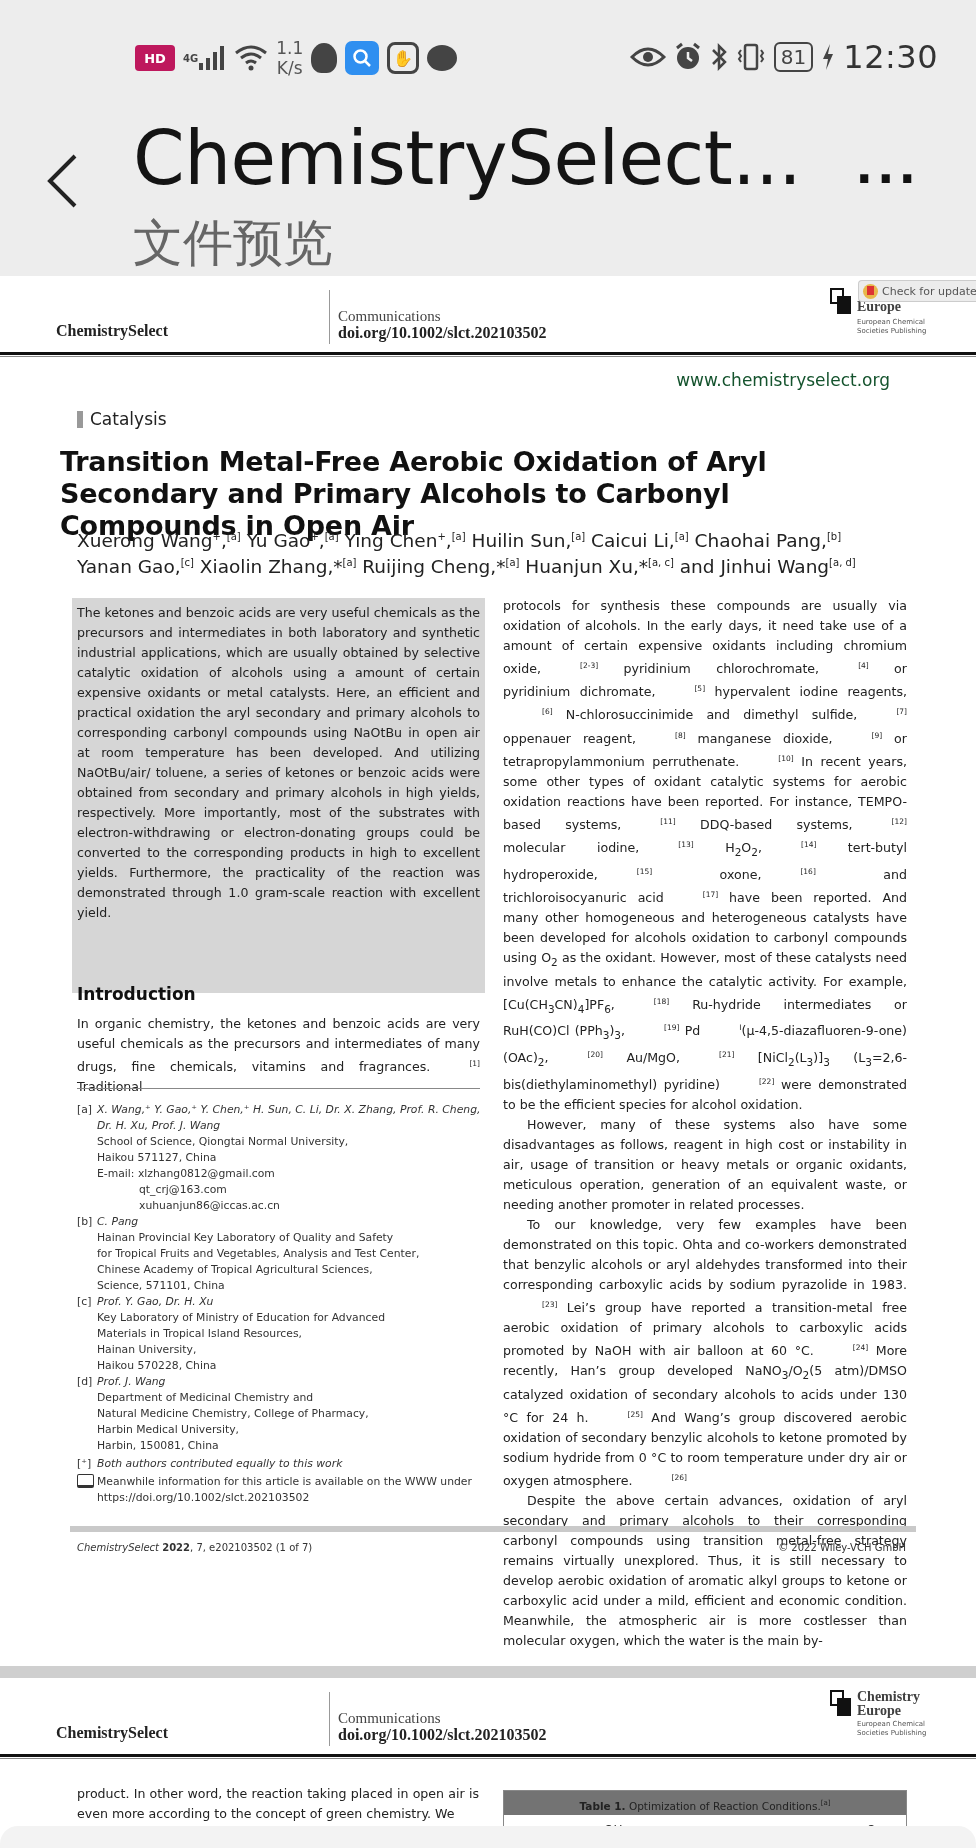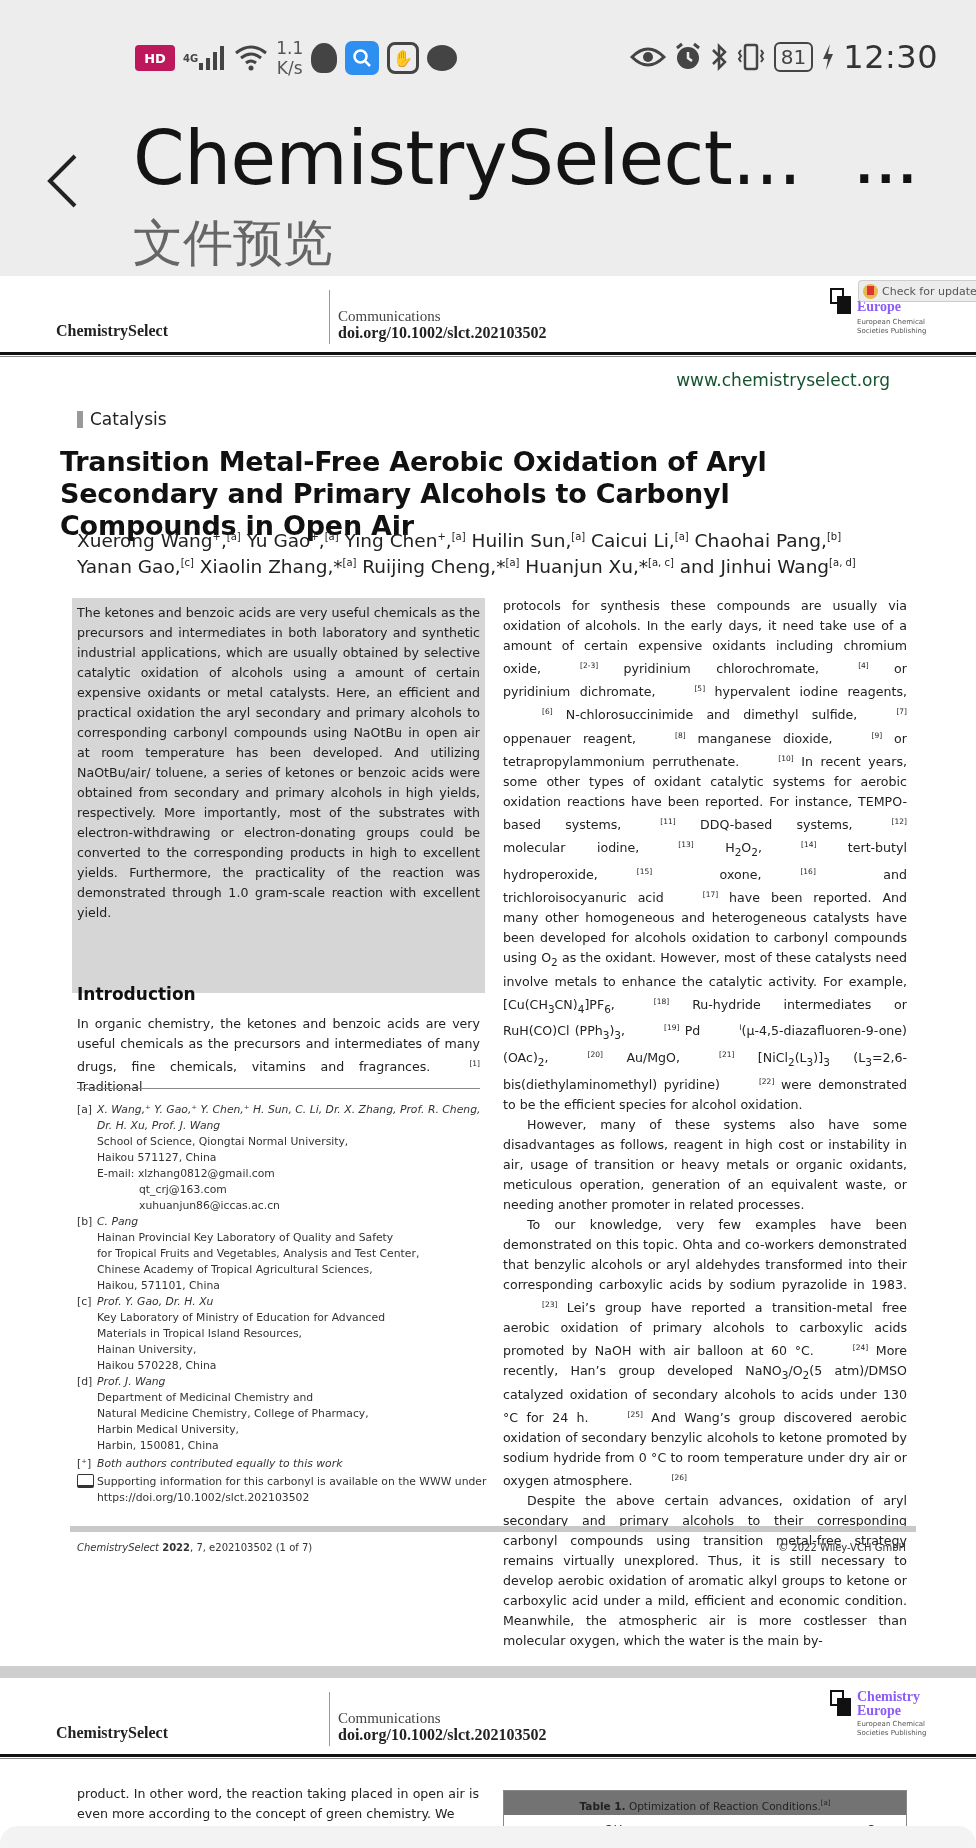--- a/index.html
+++ b/index.html
@@ -35,21 +35,21 @@
   .gapbar { position: absolute; left: 0; top: 1666px; width: 976px; height: 12px; background: #cfcfcf; }
 
   .ph { position: relative; height: 78px; }
   .ph-brand { position: absolute; left: 56px; top: 46px; font-family: "Liberation Serif", serif; font-weight: bold; font-size: 16px; color: #222; }
   .ph-divider { position: absolute; left: 329px; top: 14px; width: 1px; height: 54px; background: #999; }
   .ph-type { position: absolute; left: 338px; top: 32px; font-family: "Liberation Serif", serif; font-size: 15px; color: #444; }
   .ph-doi { position: absolute; left: 338px; top: 48px; font-family: "Liberation Serif", serif; font-weight: bold; font-size: 16px; color: #222; }
   .ce-logo { position: absolute; left: 830px; top: 12px; width: 110px; height: 60px; }
   .ce-sq1 { position: absolute; left: 0; top: 0; width: 14px; height: 16px; border: 2px solid #111; background: #fff; }
   .ce-sq2 { position: absolute; left: 7px; top: 8px; width: 14px; height: 18px; background: #111; }
-  .ce-name { position: absolute; left: 27px; top: 0px; font-family: "Liberation Serif", serif; font-weight: bold; font-size: 14px; line-height: 14px; color: #8b5cf6; }
+  .ce-name { position: absolute; left: 27px; top: 0px; font-family: "Liberation Serif", serif; font-weight: bold; font-size: 14px; line-height: 14px; color: #404040; }
   .ce-sub { position: absolute; left: 27px; top: 30px; font-size: 7px; line-height: 9px; color: #555; }
   .check-upd { position: absolute; left: 858px; top: 4px; width: 118px; height: 22px; background: #ececec; border: 1px solid #ccc; border-right: none; border-radius: 4px 0 0 4px; font-size: 11px; color: #555; display: flex; align-items: center; gap: 4px; padding-left: 4px; white-space: nowrap; overflow: hidden; }
   .cu-dot { width: 15px; height: 15px; border-radius: 50%; background: #e8b94c; position: relative; flex: none; }
   .cu-dot::after { content: ""; position: absolute; left: 4px; top: 2px; width: 7px; height: 9px; background: #d33; }
   .ph-rule { position: absolute; left: 0; top: 76px; width: 976px; height: 3px; background: #111; }
   .ph-rule2 { position: absolute; left: 0; top: 80px; width: 976px; height: 1px; background: #888; }
 
   .site-url { position: absolute; right: 86px; top: 94px; font-size: 17px; color: #14532d; }
   .section-tag { position: absolute; left: 77px; top: 133px; font-size: 17px; color: #222; display: flex; align-items: center; gap: 7px; }
   .section-tag .bar { width: 6px; height: 17px; background: #999; }
@@ -218,21 +218,21 @@
     <div class="ind2">qt_crj@163.com</div>
     <div class="ind2">xuhuanjun86@iccas.ac.cn</div>
 
     <div class="row">
         <span class="lbl">[b]</span>
         <span class="it">C. Pang</span>
       </div>
     <div class="ind">Hainan Provincial Key Laboratory of Quality and Safety</div>
     <div class="ind">for Tropical Fruits and Vegetables, Analysis and Test Center,</div>
     <div class="ind">Chinese Academy of Tropical Agricultural Sciences,</div>
-    <div class="ind">Haikou, 571101, China</div>
+    <div class="ind">Science, 571101, China</div>
 
     <div class="row">
         <span class="lbl">[c]</span>
         <span class="it">Prof. Y. Gao, Dr. H. Xu</span>
       </div>
     <div class="ind">Key Laboratory of Ministry of Education for Advanced</div>
     <div class="ind">Materials in Tropical Island Resources,</div>
     <div class="ind">Hainan University,</div>
     <div class="ind">Haikou 570228, China</div>
 
@@ -244,21 +244,21 @@
     <div class="ind">Natural Medicine Chemistry, College of Pharmacy,</div>
     <div class="ind">Harbin Medical University,</div>
     <div class="ind">Harbin, 150081, China</div>
 
     <div class="row" style="margin-top:2px;">
         <span class="lbl">[⁺]</span>
         <span class="it">Both authors contributed equally to this work</span>
       </div>
     <div class="row" style="margin-top:2px;">
       <span class="supp-icon"></span>
-      <span>Supporting information for this carbonyl is available on the WWW under</span>
+      <span>Meanwhile information for this article is available on the WWW under</span>
     </div>
     <div class="ind">https://doi.org/10.1002/slct.202103502</div>
   </div>
 
   <div class="right-col">
     <p class="justify">protocols for synthesis these compounds are usually via oxidation of alcohols. In the early days, it need take use of a amount of certain expensive oxidants including chromium oxide,<sup>[2-3]</sup> pyridinium chlorochromate,<sup>[4]</sup> or pyridinium dichromate,<sup>[5]</sup> hypervalent iodine reagents,<sup>[6]</sup> N-chlorosuccinimide and dimethyl sulfide,<sup>[7]</sup> oppenauer reagent,<sup>[8]</sup> manganese dioxide,<sup>[9]</sup> or tetrapropylammonium perruthenate.<sup>[10]</sup> In recent years, some other types of oxidant catalytic systems for aerobic oxidation reactions have been reported. For instance, TEMPO-based systems,<sup>[11]</sup> DDQ-based systems,<sup>[12]</sup> molecular iodine,<sup>[13]</sup> H<sub>2</sub>O<sub>2</sub>,<sup>[14]</sup> tert-butyl hydroperoxide,<sup>[15]</sup> oxone,<sup>[16]</sup> and trichloroisocyanuric acid<sup>[17]</sup> have been reported. And many other homogeneous and heterogeneous catalysts have been developed for alcohols oxidation to carbonyl compounds using O<sub>2</sub> as the oxidant. However, most of these catalysts need involve metals to enhance the catalytic activity. For example, [Cu(CH<sub>3</sub>CN)<sub>4</sub>]PF<sub>6</sub>,<sup>[18]</sup> Ru-hydride intermediates or RuH(CO)Cl (PPh<sub>3</sub>)<sub>3</sub>,<sup>[19]</sup> Pd<sup>I</sup>(μ-4,5-diazafluoren-9-one)(OAc)<sub>2</sub>,<sup>[20]</sup> Au/MgO,<sup>[21]</sup> [NiCl<sub>2</sub>(L<sub>3</sub>)]<sub>3</sub> (L<sub>3</sub>=2,6-bis(diethylaminomethyl) pyridine)<sup>[22]</sup> were demonstrated to be the efficient species for alcohol oxidation.</p>
     <p class="justify indent">However, many of these systems also have some disadvantages as follows, reagent in high cost or instability in air, usage of transition or heavy metals or organic oxidants, meticulous operation, generation of an equivalent waste, or needing another promoter in related processes.</p>
     <p class="justify indent">To our knowledge, very few examples have been demonstrated on this topic. Ohta and co-workers demonstrated that benzylic alcohols or aryl aldehydes transformed into their corresponding carboxylic acids by sodium pyrazolide in 1983.<sup>[23]</sup> Lei’s group have reported a transition-metal free aerobic oxidation of primary alcohols to carboxylic acids promoted by NaOH with air balloon at 60 °C.<sup>[24]</sup> More recently, Han’s group developed NaNO<sub>3</sub>/O<sub>2</sub>(5 atm)/DMSO catalyzed oxidation of secondary alcohols to acids under 130 °C for 24 h.<sup>[25]</sup> And Wang’s group discovered aerobic oxidation of secondary benzylic alcohols to ketone promoted by sodium hydride from 0 °C to room temperature under dry air or oxygen atmosphere.<sup>[26]</sup></p>
     <p class="justify indent">Despite the above certain advances, oxidation of aryl secondary and primary alcohols to their corresponding carbonyl compounds using transition metal-free strategy remains virtually unexplored. Thus, it is still necessary to develop aerobic oxidation of aromatic alkyl groups to ketone or carboxylic acid under a mild, efficient and economic condition. Meanwhile, the atmospheric air is more costlesser than molecular oxygen, which the water is the main by-</p>
   </div>

